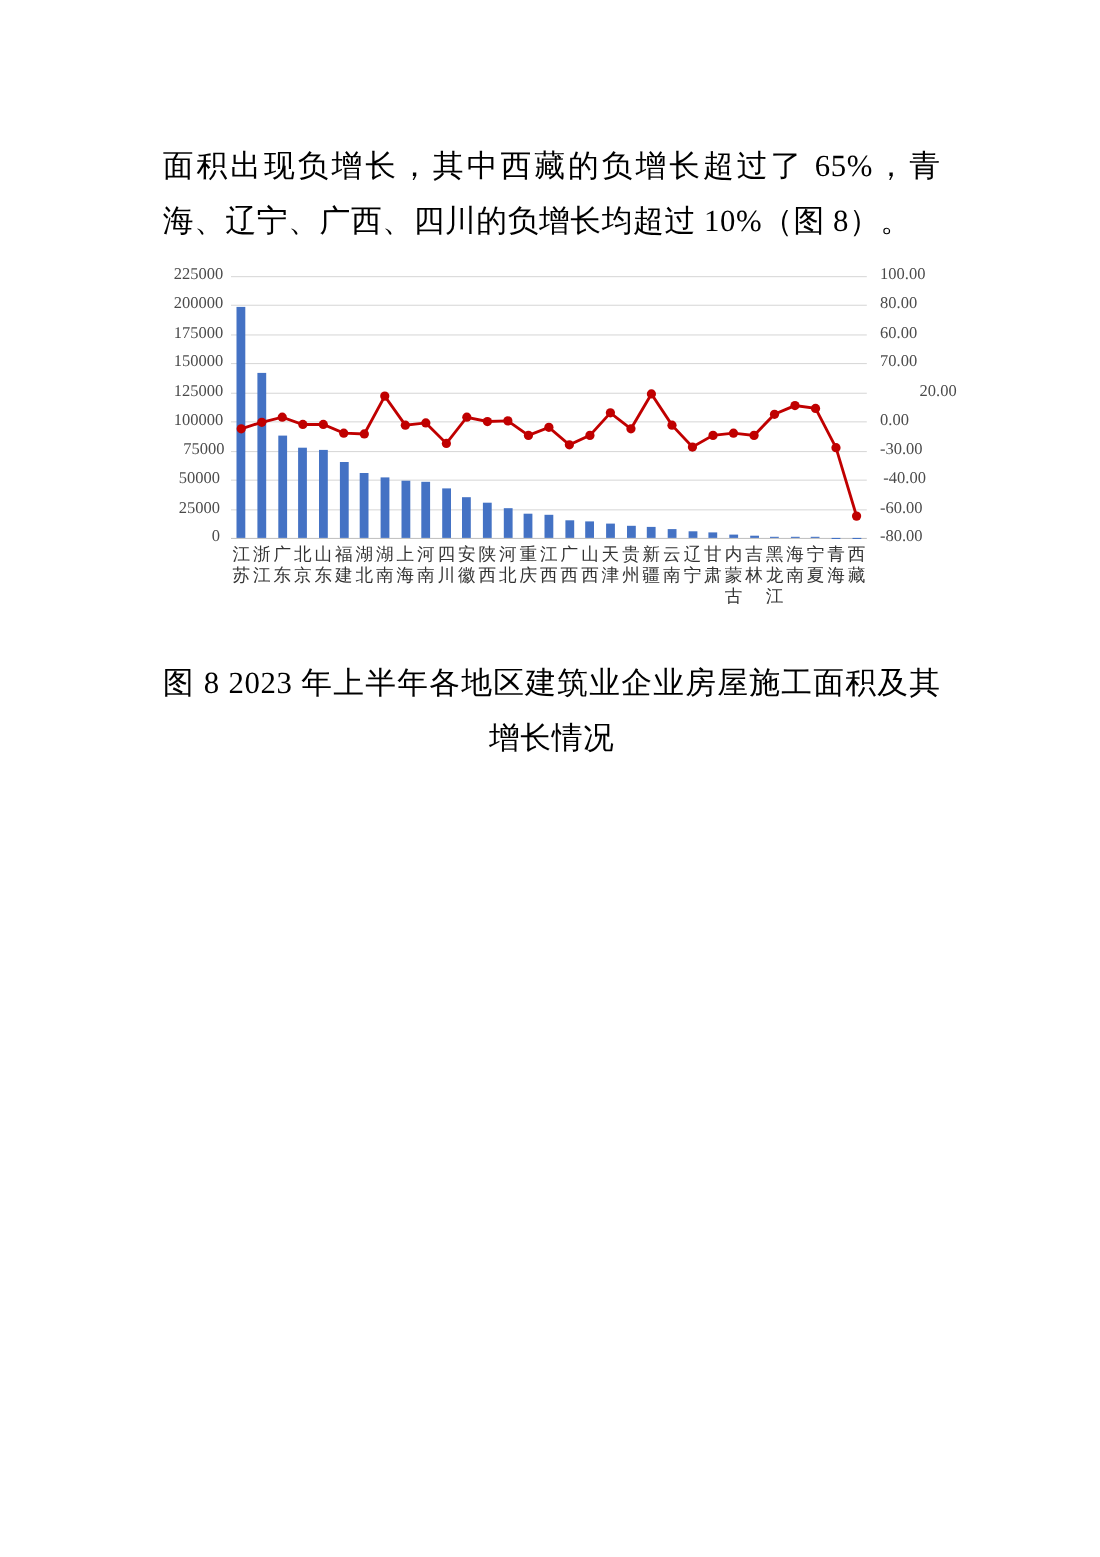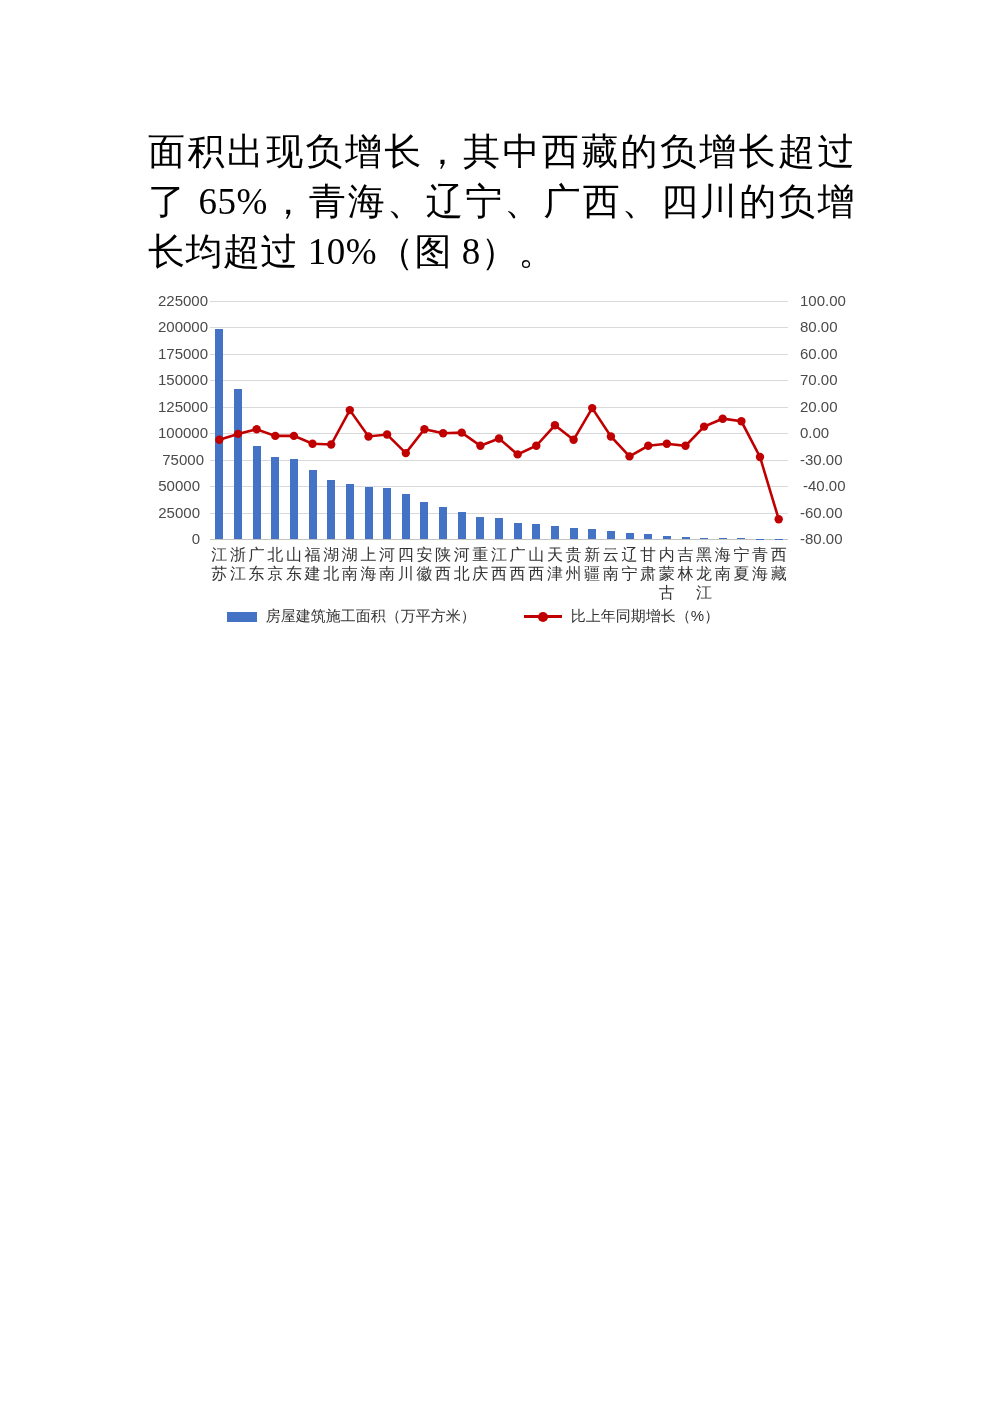--- a/index.html
+++ b/index.html
@@ -2,25 +2,25 @@
 <html><head>
 <meta charset="utf-8">
 <style>
   html,body { margin:0; padding:0; background:#ffffff; }
   .page {
     position:relative; width:1000px; height:1415px; background:#ffffff;
     box-sizing:border-box; padding:127px 145px 0 148px;
     font-family:"Liberation Serif","DejaVu Serif",serif; color:#000;
     overflow:hidden;
   }
-  .para { margin:0; font-size:37px; line-height:50px; text-align:justify; letter-spacing:0.5px; }
+  .para { margin:0; font-size:28px; line-height:50px; text-align:justify; letter-spacing:0.5px; }
   .chart-figure { margin:0; }
   #chart {
     position:relative; width:695px; height:348px; margin:16px 0 0 10px;
-    font-family:Liberation Sans, sans-serif;
+    font-family:Liberation Serif, serif;
   }
   .caption { margin:6px 0 0 0; font-size:28px; line-height:50px;
     text-align:justify; text-align-last:center; letter-spacing:0.5px; }
   .body-para { margin-top:10px; text-indent:58px; }
 
   
   .gridline { position:absolute; height:1px; background:#d9d9d9; }
   .gridline.zero { background:#c3c3c3; }
   .tick { position:absolute; font-size:15px; color:#4a4a4a; white-space:nowrap; }
   .tick-left { text-align:right; }
@@ -52,21 +52,21 @@
         <div class="tick tick-left" style="left: 0px; top: 25.4444px; width: 42px;">200000</div>
         <div class="tick" style="left: 642px; top: 25.4444px;">80.00</div>
         <div class="gridline" style="left: 52px; top: 60.8889px; width: 578px; background: rgb(217, 217, 217);"></div>
         <div class="tick tick-left" style="left: 0px; top: 51.8889px; width: 42px;">175000</div>
         <div class="tick" style="left: 642px; top: 51.8889px;">60.00</div>
         <div class="gridline" style="left: 52px; top: 87.3333px; width: 578px; background: rgb(217, 217, 217);"></div>
         <div class="tick tick-left" style="left: 0px; top: 78.3333px; width: 42px;">150000</div>
         <div class="tick" style="left: 642px; top: 78.3333px;">70.00</div>
         <div class="gridline" style="left: 52px; top: 113.778px; width: 578px; background: rgb(217, 217, 217);"></div>
         <div class="tick tick-left" style="left: 0px; top: 104.778px; width: 42px;">125000</div>
-        <div class="tick" style="left: 642px; top: 104.778px;">20.00</div>
+        <div class="tick" style="left: 678px; top: 104.778px;">20.00</div>
         <div class="gridline" style="left: 52px; top: 140.222px; width: 578px; background: rgb(217, 217, 217);"></div>
         <div class="tick tick-left" style="left: 0px; top: 131.222px; width: 42px;">100000</div>
         <div class="tick" style="left: 642px; top: 131.222px;">0.00</div>
         <div class="gridline" style="left: 52px; top: 166.667px; width: 578px; background: rgb(217, 217, 217);"></div>
         <div class="tick tick-left" style="left: 4px; top: 157.667px; width: 42px;">75000</div>
         <div class="tick" style="left: 642px; top: 157.667px;">-30.00</div>
         <div class="gridline" style="left: 52px; top: 193.111px; width: 578px; background: rgb(217, 217, 217);"></div>
         <div class="tick tick-left" style="left: 0px; top: 184.111px; width: 42px;">50000</div>
         <div class="tick" style="left: 645px; top: 184.111px;">-40.00</div>
         <div class="gridline" style="left: 52px; top: 219.556px; width: 578px; background: rgb(217, 217, 217);"></div>
@@ -197,30 +197,19 @@
           <circle cx="419.5" cy="155.4" r="4.2" fill="#C00000"></circle>
           <circle cx="438.2" cy="144.8" r="4.2" fill="#C00000"></circle>
           <circle cx="456.8" cy="142.8" r="4.2" fill="#C00000"></circle>
           <circle cx="475.5" cy="144.8" r="4.2" fill="#C00000"></circle>
           <circle cx="494.1" cy="125.6" r="4.2" fill="#C00000"></circle>
           <circle cx="512.7" cy="117.7" r="4.2" fill="#C00000"></circle>
           <circle cx="531.4" cy="120.3" r="4.2" fill="#C00000"></circle>
           <circle cx="550.0" cy="156.0" r="4.2" fill="#C00000"></circle>
           <circle cx="568.7" cy="218.2" r="4.2" fill="#C00000"></circle>
         </svg>
-        <div class="legend" style="top: 314px; width: 630px;">
-          <span class="lg-item">
-            <span class="sw" style="background: rgb(68, 114, 196);"></span>
-            <span>房屋建筑施工面积（万平方米）</span>
-          </span>
-          <span class="lg-item">
-            <span class="lg-line" style="background: rgb(192, 0, 0);">
-              <span class="lg-dot" style="background: rgb(192, 0, 0);"></span>
-            </span>
-            <span>比上年同期增长（%）</span>
-          </span>
-        </div>
       </div>
   </figure>
 
+  <p class="caption">图 8 2023 年上半年各地区建筑业企业房屋施工面积及其增长情况</p>
 
 
 </div>
 
 </body></html>

